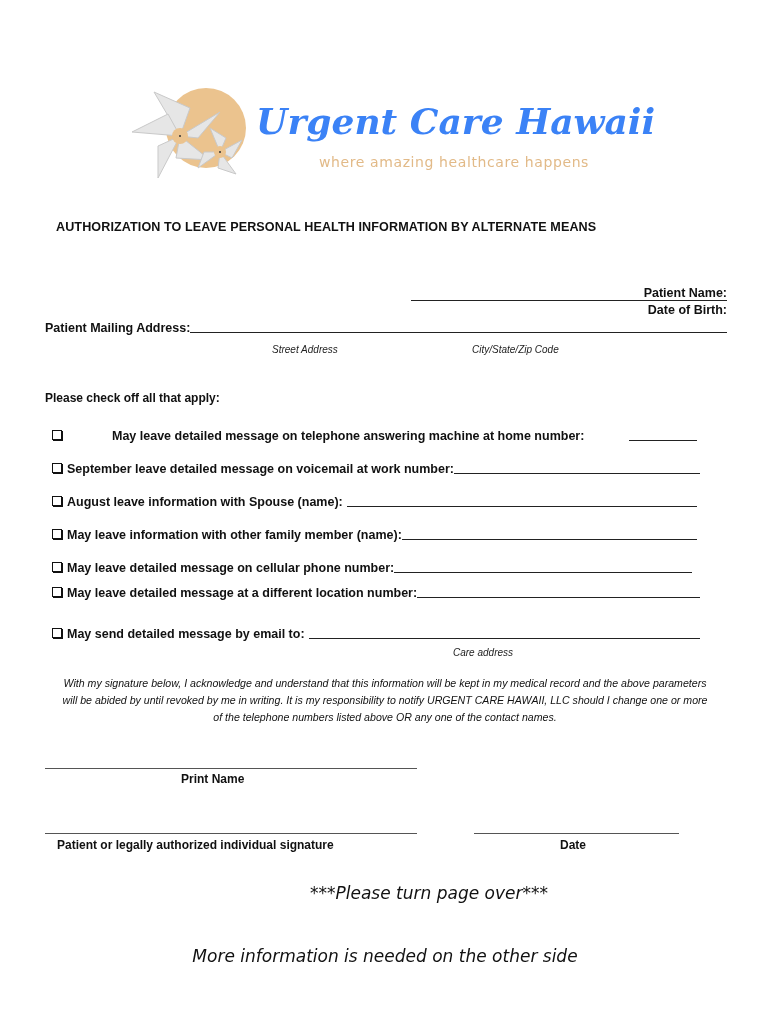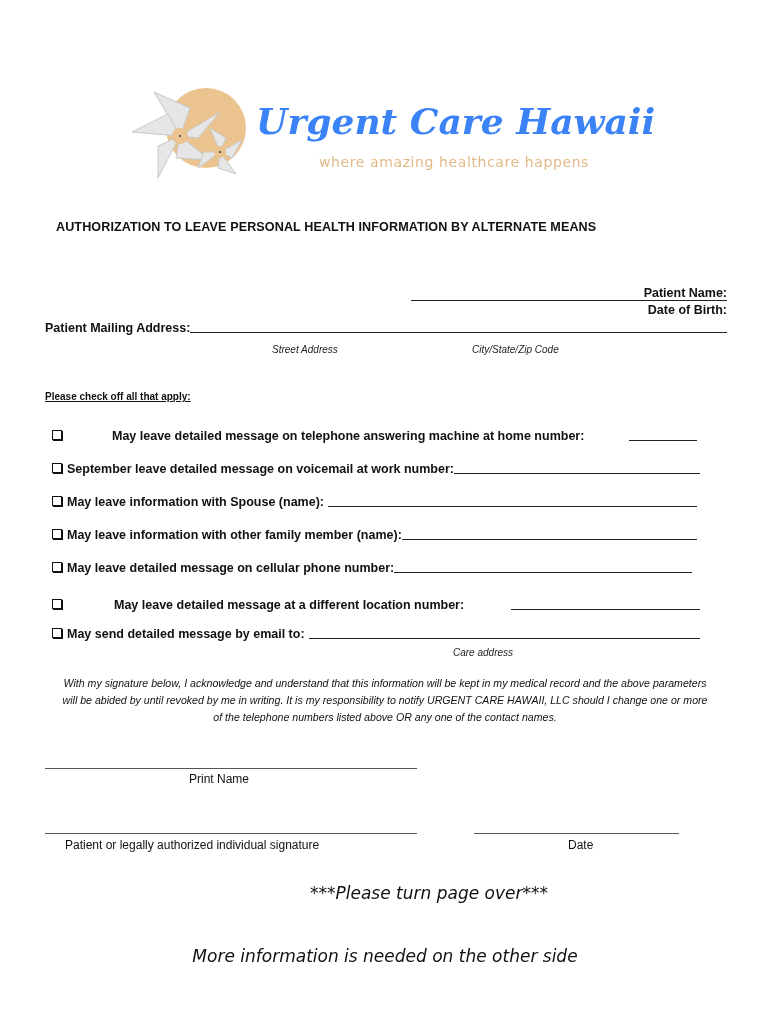--- a/index.html
+++ b/index.html
@@ -19,28 +19,28 @@
       letter-spacing: 0.6px; white-space: nowrap;
     }
     .doc-title {
       left: 56px; top: 219px; font-size: 13.4px; font-weight: bold; white-space: nowrap; letter-spacing: 0.1px;
       font-family: "Liberation Sans", sans-serif; transform: scaleX(0.94); transform-origin: left;
     }
     .field-row { font-size: 12.5px; font-weight: bold; white-space: nowrap; display: flex; align-items: flex-end; }
     .label { font-family: "Liberation Sans Narrow", "Liberation Sans", sans-serif; transform-origin: left; }
     .line { border-bottom: 1px solid #222; height: 0; margin-bottom: 2px; }
     .sub { font-size: 10px; font-style: italic; color: #222; white-space: nowrap; }
-    .section-head { left: 45px; top: 391px; font-size: 10px; font-weight: bold; text-decoration: underline; white-space: nowrap; }
+    .section-head { left: 45px; top: 391px; font-size: 12px; font-weight: bold; white-space: nowrap; }
     .check-row { position: absolute; left: 52px; height: 16px; display: flex; align-items: flex-end; font-size: 12.5px; font-weight: bold; white-space: nowrap; }
     .cb { display: inline-block; width: 8px; height: 8px; border: 1.2px solid #111; margin-right: 5px; margin-bottom: 3px; box-shadow: 1px 1px 0 #111; }
     .ack {
       left: 60px; top: 675px; width: 650px; font-size: 10.6px; font-style: italic; text-align: center; line-height: 17px; color: #111;
     }
     .sig-line { border-top: 1.5px solid #555; height: 0; }
-    .sig-label { font-size: 12px; font-weight: normal; white-space: nowrap; margin-left: 8px; }
+    .sig-label { font-size: 12px; font-weight: bold; white-space: nowrap; }
     .turn1 { left: 0; width: 770px; top: 883px; text-align: center; font-family: "DejaVu Sans", sans-serif; font-style: italic; font-size: 17px; color: #111; margin-left: 44px; }
     .turn2 { left: 0; width: 770px; top: 906px; text-align: center; font-family: "DejaVu Sans", sans-serif; font-style: italic; font-size: 17px; color: #111; margin-top: 40px; }
   </style>
 </head>
 <body>
 
 <div class="abs logo-art">
   <svg width="122" height="96" viewBox="0 0 122 96">
     <circle cx="78" cy="44" r="40" fill="#ebc38e"></circle>
     <g fill="#e6e6e6" stroke="#c9c9c9" stroke-width="1">
@@ -86,34 +86,34 @@
   <span>May leave detailed message on telephone answering machine at home number:</span>
   <span class="line" style="flex:1;"></span>
 </div>
 <div class="check-row" style="top:460px; width:648px;">
   <span class="cb"></span>
   <span>September leave detailed message on voicemail at work number:</span>
   <span class="line" style="flex:1;"></span>
 </div>
 <div class="check-row" style="top:493px; width:645px;">
   <span class="cb"></span>
-  <span>May leave information with Spouse (name):</span>
+  <span>August leave information with Spouse (name):</span>
   <span class="line" style="flex:1; margin-left:4px;"></span>
 </div>
 <div class="check-row" style="top:526px; width:645px;">
   <span class="cb"></span>
   <span>May leave information with other family member (name):</span>
   <span class="line" style="flex:1;"></span>
 </div>
 <div class="check-row" style="top:559px; width:640px;">
   <span class="cb"></span>
   <span>May leave detailed message on cellular phone number:</span>
   <span class="line" style="flex:1;"></span>
 </div>
-<div class="check-row" style="top:596px; width:648px;gap:47px;">
+<div class="check-row" style="top:584px; width:648px;">
   <span class="cb"></span>
   <span>May leave detailed message at a different location number:</span>
   <span class="line" style="flex:1;"></span>
 </div>
 <div class="check-row" style="top:625px; width:648px;">
   <span class="cb"></span>
   <span>May send detailed message by email to:</span>
   <span class="line" style="flex:1; margin-left:4px;"></span>
 </div>
 <div class="abs sub" style="left:453px; top:647px;">Care address</div>

